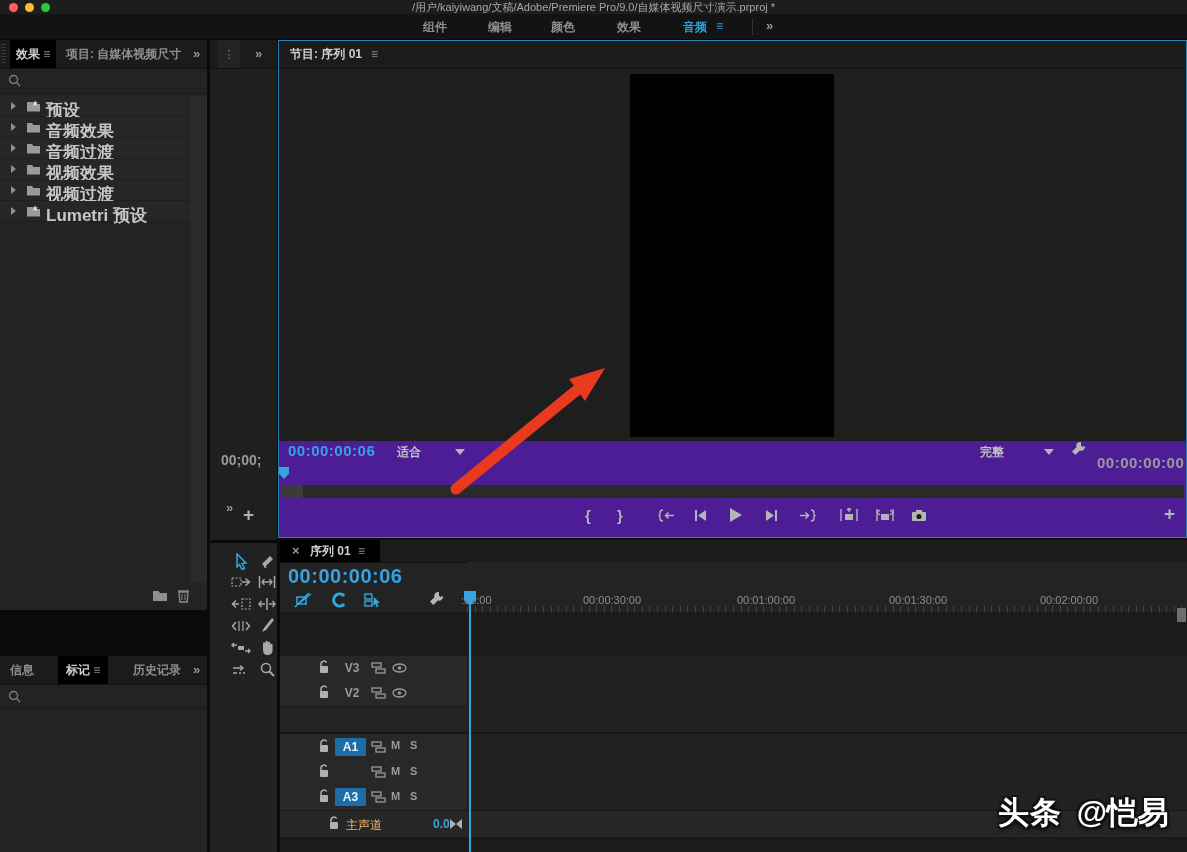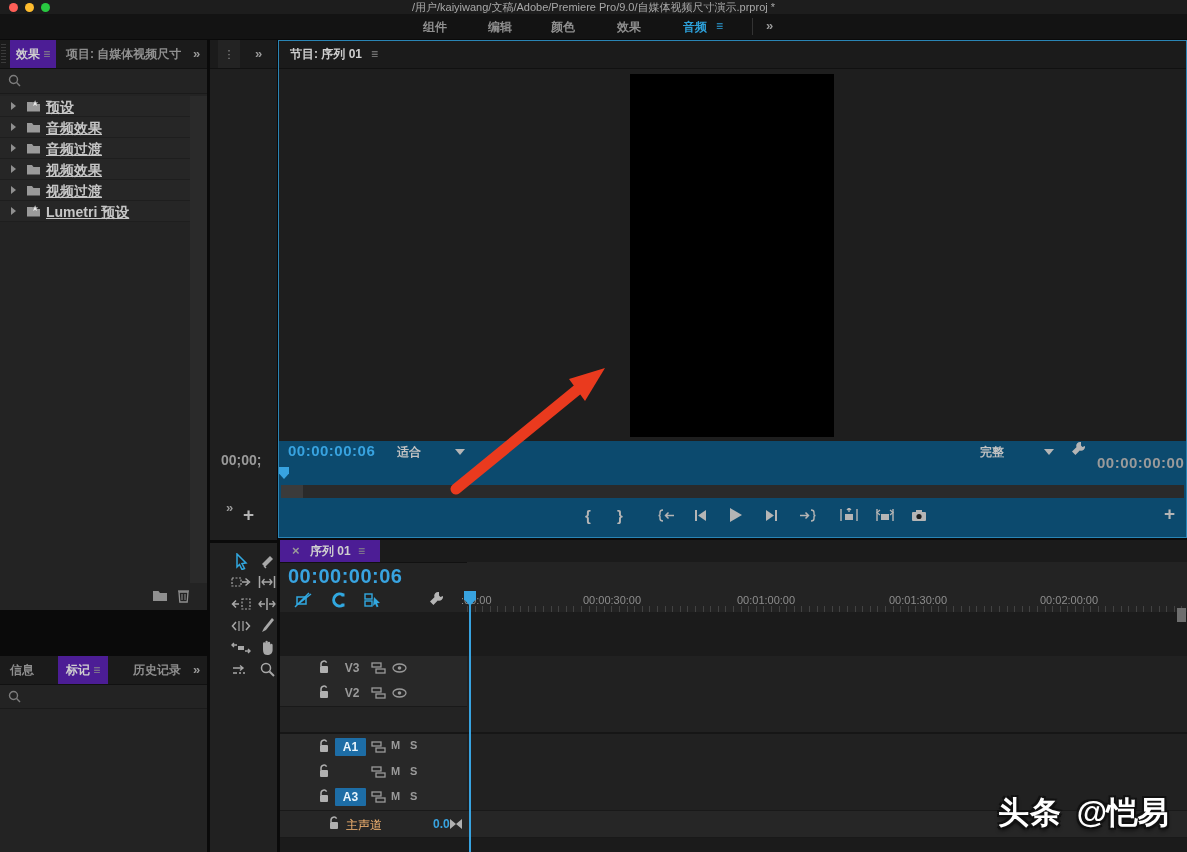--- a/index.html
+++ b/index.html
@@ -1,29 +1,29 @@
 <!DOCTYPE html>
 <html><head>
 <meta charset="utf-8">
 <style>
   html,body{margin:0;padding:0;background:#000;}
   #app{position:relative;width:1187px;height:852px;background:#0a0a0a;overflow:hidden;
        font-family:"Liberation Sans","DejaVu Sans",sans-serif;-webkit-font-smoothing:antialiased;color:#c8c8c8;}
   .abs{position:absolute;}
   .panel{position:absolute;background:#232323;}
   .tabstrip{position:absolute;left:0;top:0;right:0;height:28px;background:#1b1b1b;border-bottom:1px solid #111;}
-  .tab-active{background:#4c1d95;color:#cfcfcf;font-weight:bold;}
+  .tab-active{background:#000000;color:#cfcfcf;font-weight:bold;}
   .tab-inactive{color:#8f8f8f;font-weight:bold;}
   .menu-glyph{color:#8a8a8a;font-size:12px;font-weight:normal;}
   .chev{color:#9a9a9a;font-size:13px;font-weight:bold;}
   .tc-blue{color:#38a3e0;font-weight:bold;}
   .tc-gray{color:#9a9a9a;font-weight:bold;margin-top:12px;}
   .small-label{font-size:12px;}
   .bin-row{position:absolute;left:0;width:190px;height:20px;background:#262626;border-bottom:1px solid #1e1e1e;}
-  .bin-label{position:absolute;left:46px;top:3px;font-size:14px;color:#c6c6c6;font-weight:bold;white-space:nowrap;text-decoration:underline;}
+  .bin-label{position:absolute;left:46px;top:3px;font-size:17px;color:#c6c6c6;font-weight:bold;white-space:nowrap;}
   .caret{position:absolute;left:11px;top:6px;width:0;height:0;border-left:5px solid #8f8f8f;border-top:4px solid transparent;border-bottom:4px solid transparent;}
   .track-row{position:absolute;left:0;width:907px;}
   .trk-head{position:absolute;left:0;top:0;width:187px;height:100%;background:#282828;border-bottom:1px solid #191919;}
   .trk-lane{position:absolute;left:187px;top:0;right:0;height:100%;background:#212121;border-bottom:1px solid #191919;}
   .trk-name{position:absolute;top:3px;font-size:12px;font-weight:bold;color:#9a9a9a;width:28px;height:18px;line-height:18px;text-align:center;}
   .trk-name.targeted{background:#1d6da6;color:#e8f4fb;border-radius:1px;}
   .ms{position:absolute;top:5px;font-size:11px;font-weight:bold;color:#9a9a9a;}
   .ddn{display:inline-block;width:0;height:0;border-left:5px solid transparent;border-right:5px solid transparent;border-top:6px solid #b5b5b5;}
   .pent{width:11px;height:12px;background:#9a9a9a;clip-path:polygon(0 0,100% 0,100% 55%,50% 100%,0 55%);}
   .transport-glyph{color:#b5b5b5;font-size:15px;font-weight:bold;}
@@ -255,21 +255,21 @@
         </svg>
       </span>
     <span class="abs" style="left:50px;top:119px;">
       <svg width="15" height="15" viewBox="0 0 15 15">
           <circle cx="6" cy="6" r="4.5" fill="none" stroke="#a8a8a8" stroke-width="1.5"></circle>
           <line x1="9.5" y1="9.5" x2="14" y2="14" stroke="#a8a8a8" stroke-width="2"></line>
         </svg>
       </span>
   </div>
 
-  <div class="panel" style="left:278px;top:40px;width:909px;height:498px;background:#0c4a6e;border:1px solid #2a85b5;box-sizing:border-box;">
+  <div class="panel" style="left:278px;top:40px;width:909px;height:498px;background:#4c1d95;border:1px solid #2a85b5;box-sizing:border-box;">
     <div class="tabstrip" style="height:27px;">
       <span class="abs small-label" style="left:11px;top:0;height:27px;line-height:27px;color:#cfcfcf;font-weight:bold;">节目: 序列 01</span>
       <span class="abs menu-glyph" style="left:92px;top:6px;">≡</span>
     </div>
 
     <div class="abs" style="left:0;top:28px;width:907px;height:372px;background:#1e1e1e;">
       <div class="abs" style="left:351px;top:5px;width:204px;height:363px;background:#000;"></div>
     </div>
 
     <span class="abs tc-blue" style="left:9px;top:401px;font-size:15px;letter-spacing:.5px;">00:00:00:06</span>

